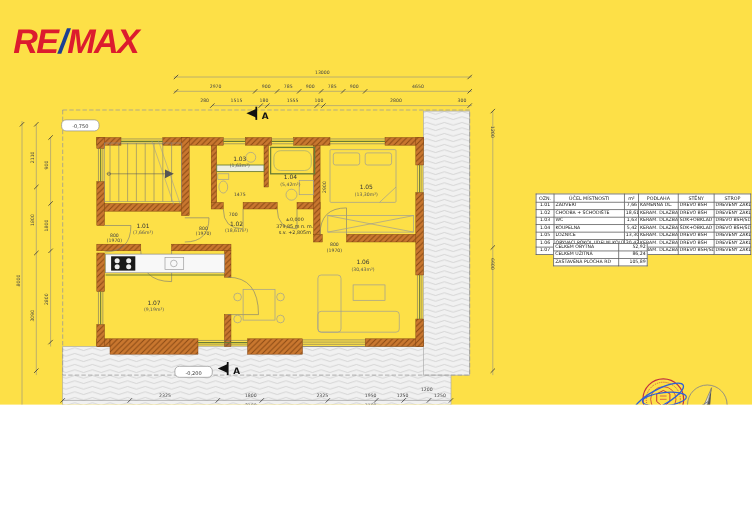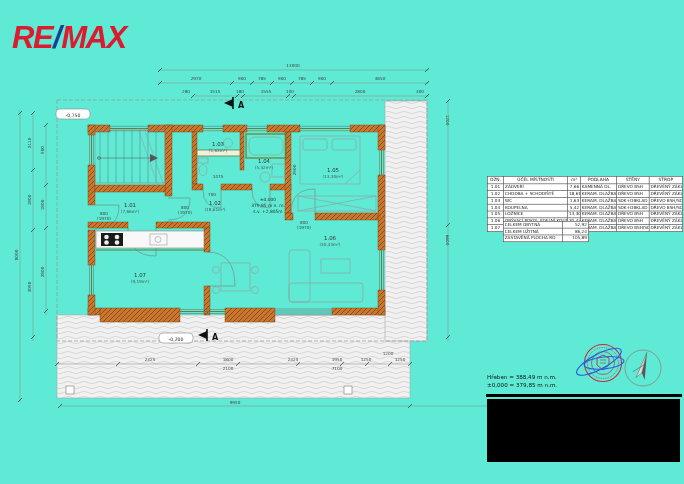--- a/index.html
+++ b/index.html
@@ -1,16 +1,16 @@
 <!DOCTYPE html>
 <html><head>
 <meta charset="utf-8">
 <style>
   html,body{margin:0;padding:0;background:#fff;}
-  .canvas{position:relative;width:684px;height:484px;background:#5eead4;overflow:hidden;
+  .canvas{position:relative;width:684px;height:368px;background:#fde047;overflow:hidden;
           font-family:"DejaVu Sans",sans-serif;}
   
   .logo{position:absolute;left:12px;top:20px;font-family:"Liberation Sans",sans-serif;
         font-weight:bold;font-style:italic;font-size:31px;letter-spacing:-1.5px;white-space:nowrap;}
   .logo .re,.logo .max{color:#dc1c2e;}
   .logo .slash{color:#1b3f94;padding:0 1px;}
   
   svg.plansvg{position:absolute;left:0;top:0;}
   .dim{font-size:4.2px;fill:#444;text-anchor:middle;font-family:"DejaVu Sans",sans-serif;}
   .room-id{font-size:5.4px;fill:#333;text-anchor:middle;font-family:"DejaVu Sans",sans-serif;}

